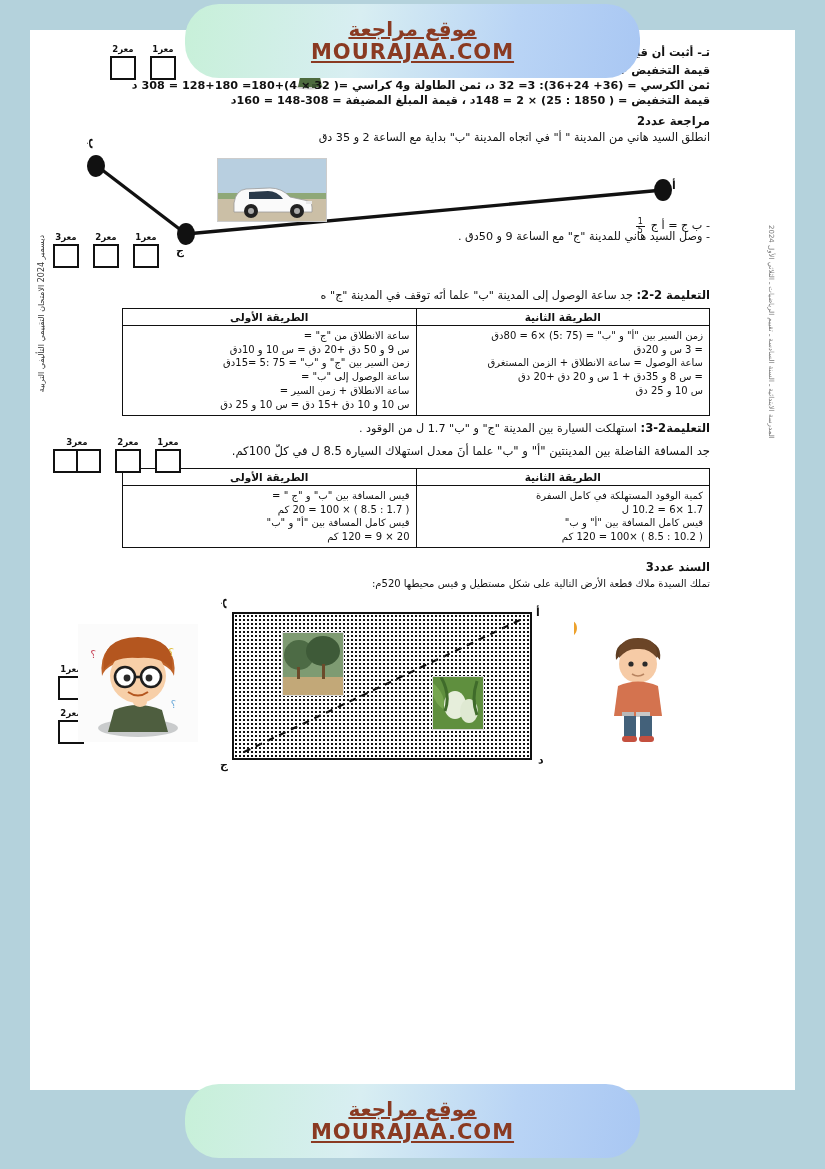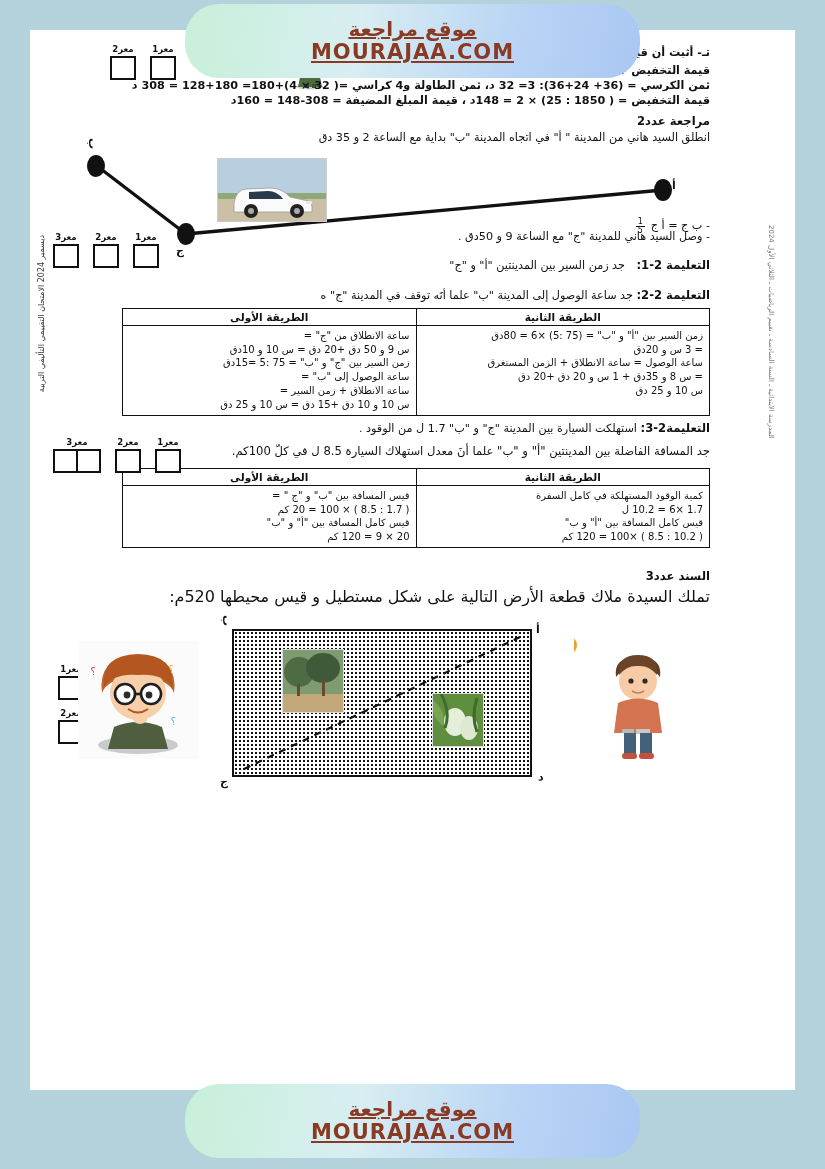--- a/index.html
+++ b/index.html
@@ -204,26 +204,20 @@
       <p class="line" style="display:flex;align-items:center;justify-content:flex-start;gap:4px;">
         <span>-   ب ج =  أ ج</span>
         <span style="display:inline-flex;flex-direction:column;align-items:center;line-height:1;font-size:8px;margin:0 2px;">
           <span style="border-bottom:1px solid #111;padding:0 2px;">1</span>
           <span style="padding:0 2px;">5</span>
         </span>
       </p>
     </div>
     <div style="position:absolute;right:0;top:84px;width:430px;">
       <p class="line">-   وصل السيد هاني للمدينة "ج" مع الساعة 9 و 50دق .</p>
-    </div>
-    <div style="position:absolute;right:0;top:112px;width:480px;">
-      <p class="line">
-        <span class="hd">التعليمة 2-1:</span>
-        <span style="margin-right:8px;">جد زمن السير بين المدينتين "أ" و  "ج"</span>
-      </p>
     </div>
 
     <div class="boxrow" style="position:absolute;left:3px;top:86px;">
       <div class="bx">
         <span class="lbl">معر3</span>
         <span class="sq"></span>
       </div>
       <div class="bx">
         <span class="lbl">معر2</span>
         <span class="sq"></span>
@@ -318,22 +312,22 @@
       <td>
         <div>قيس المسافة بين "ب" و "ج " =</div>
         <div>( 1.7 : 8.5 ) × 100 = 20 كم</div>
         <div>قيس كامل المسافة بين "أ" و "ب"</div>
         <div>20 × 9 = 120 كم</div>
       </td>
     </tr>
   </tbody>
     </table>
 
-  <p class="line hd" style="margin-top:21px;">السند عدد3</p>
-  <p class="line" style="margin-top:2px;font-size:16px;">تملك السيدة ملاك قطعة الأرض التالية  على شكل مستطيل و قيس محيطها 520م:</p>
+  <p class="line hd" style="margin-top:12px;">السند عدد3</p>
+  <p class="line" style="margin-top:2px;font-size:10px;">تملك السيدة ملاك قطعة الأرض التالية  على شكل مستطيل و قيس محيطها 520م:</p>
 
   <div style="position:relative;height:175px;margin-top:4px;">
 
     <div class="kid" style="left:28px;top:30px;width:120px;height:118px;background:#fbfbfb;">
       <svg viewBox="0 0 120 118" width="120" height="118">
         <ellipse cx="60" cy="104" rx="40" ry="9" fill="#c9cbcc"></ellipse>
         <path d="M24 52 q-5 -36 36 -38 q41 2 36 38 q-6 -16 -36 -14 q-30 -2 -36 14z" fill="#c0642a"></path>
         <ellipse cx="60" cy="52" rx="28" ry="27" fill="#f7cfa8"></ellipse>
         <path d="M26 46 q-4 -32 34 -33 q38 1 34 33 q-10 -14 -34 -12 q-24 -2 -34 12z" fill="#b4561f"></path>
         <circle cx="47" cy="53" r="10" fill="#fff" stroke="#1e1e1e" stroke-width="2.6"></circle>

